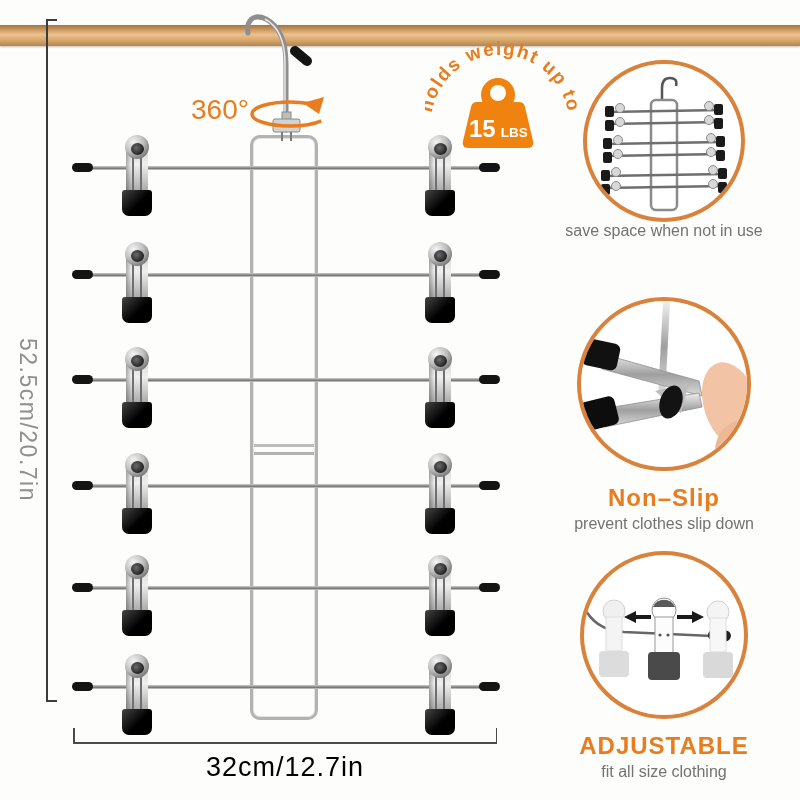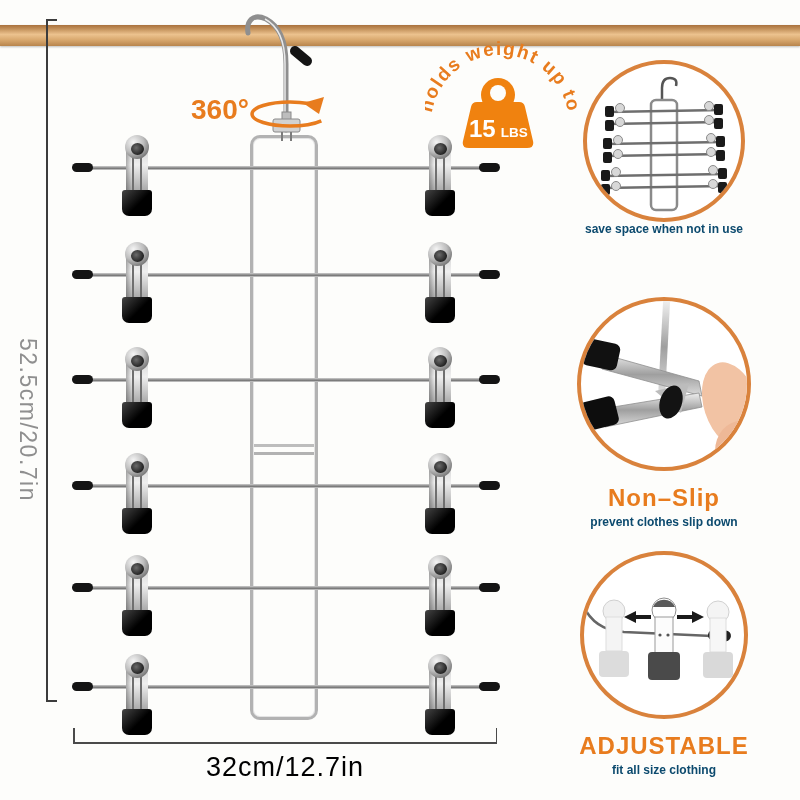--- a/index.html
+++ b/index.html
@@ -47,33 +47,33 @@
       linear-gradient(90deg,transparent 14px,#6f6f6f 14px,#6f6f6f 16px,transparent 16px),
       linear-gradient(180deg,#d8d8d8,#efefef 35%,#a6a6a6);
     border-radius:2px;}
   .clip-tip{position:absolute;left:0;top:55px;width:30px;height:26px;
     background:linear-gradient(135deg,#454545,#000 55%);
     border-radius:3px 3px 7px 7px;}
 
   
   .hook-svg{position:absolute;left:225px;top:0;z-index:2;}
   .rot-svg{position:absolute;left:242px;top:94px;z-index:3;}
-  .rot-label{position:absolute;left:191px;top:94px;font-size:28px;font-weight:bold;color:#e87c1e;z-index:3;}
+  .rot-label{position:absolute;left:191px;top:94px;font-size:28px;font-weight:normal;color:#e87c1e;z-index:3;}
   .weight-svg{position:absolute;left:425px;top:38px;z-index:3;}
 
   
   .feature{position:absolute;left:538px;width:252px;text-align:center;}
   .f1{top:60px;} .f2{top:297px;} .f3{top:551px;}
   .fcircle{margin:0 auto;border:4px solid #d9823c;border-radius:50%;background:#fff;
     overflow:hidden;box-sizing:border-box;position:relative;}
   .f1 .fcircle{width:162px;height:162px;}
   .f2 .fcircle{width:174px;height:174px;}
   .f3 .fcircle{width:168px;height:168px;}
   .ftitle{margin:13px 0 3px 0;font-size:24px;font-weight:bold;color:#e87c1e;letter-spacing:1px;}
-  .fsub{margin:0;font-size:12px;color:#0c4a6e;font-weight:bold;}
+  .fsub{margin:0;font-size:16px;color:#737373;}
 </style>
 </head>
 <body>
 
 <div class="scene">
 
   <div class="rod"></div>
 
   <div class="dim-v-line"></div>
   <div class="dim-v-tick-top"></div>

